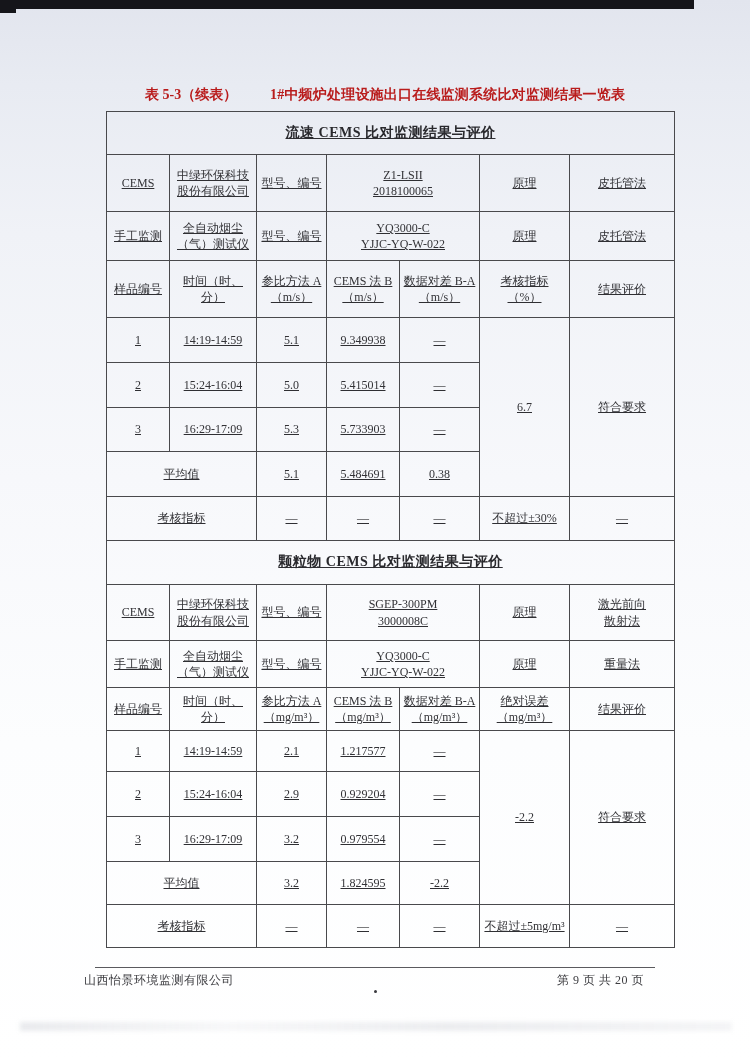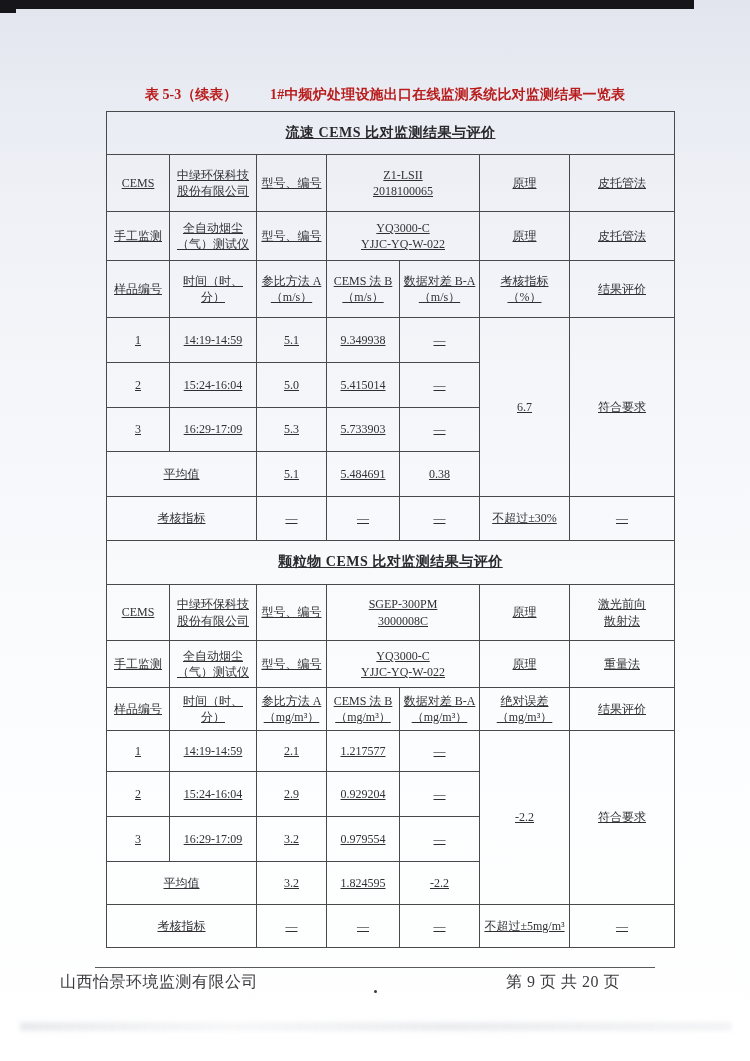--- a/index.html
+++ b/index.html
@@ -29,22 +29,22 @@
     text-align:center;vertical-align:middle;
     font-size:12px;line-height:1.35;
     white-space:pre-line;
     padding:1px 2px;color:#323236;
   }
   tr.sec td{font-size:14px;font-weight:bold;letter-spacing:.5px;color:#29292d;}
   .rh41{height:41px}.rh43{height:43px}.rh44{height:44px}.rh45{height:45px}
   .rh47{height:47px}.rh49{height:49px}.rh56{height:56px}.rh57{height:57px}
 
   .footer-rule{width:560px;margin:19px 0 0 95px;border:0;border-top:1.5px solid #5a5a5e;}
-  .footer-row{display:flex;justify-content:space-between;width:560px;margin:4px 0 0 60px;
-    font-size:16px;color:#3c3c40;letter-spacing:.5px;}
+  .footer-row{display:flex;justify-content:space-between;width:560px;margin:4px 0 0 84px;
+    font-size:12px;color:#3c3c40;letter-spacing:.5px;}
 </style>
 </head>
 <body>
 
 <div class="scan-strip"></div>
 <div class="scan-corner"></div>
 <div class="smudge"></div>
 <div class="dot-artifact"></div>
 
 <div class="content">

